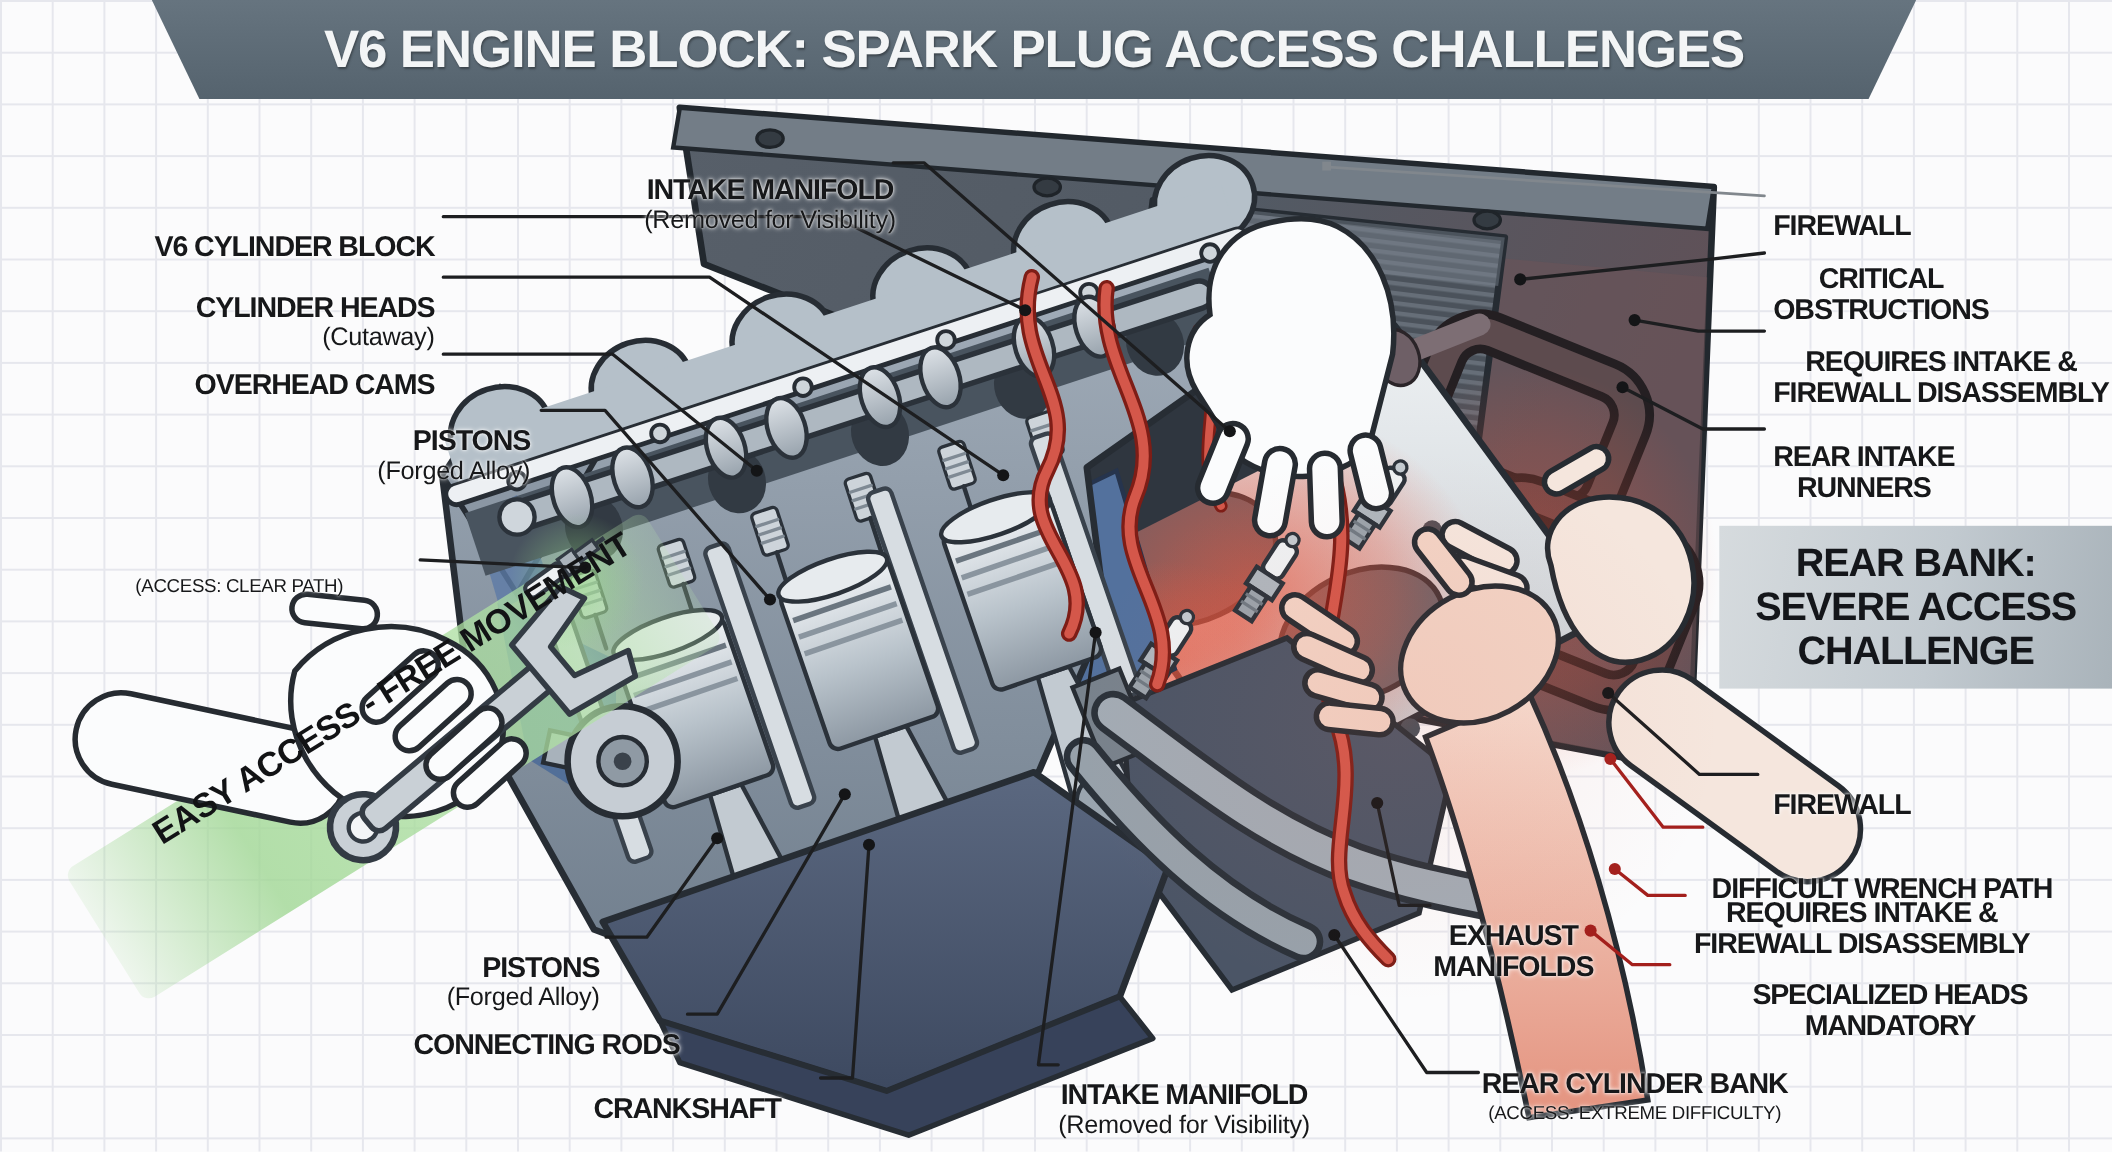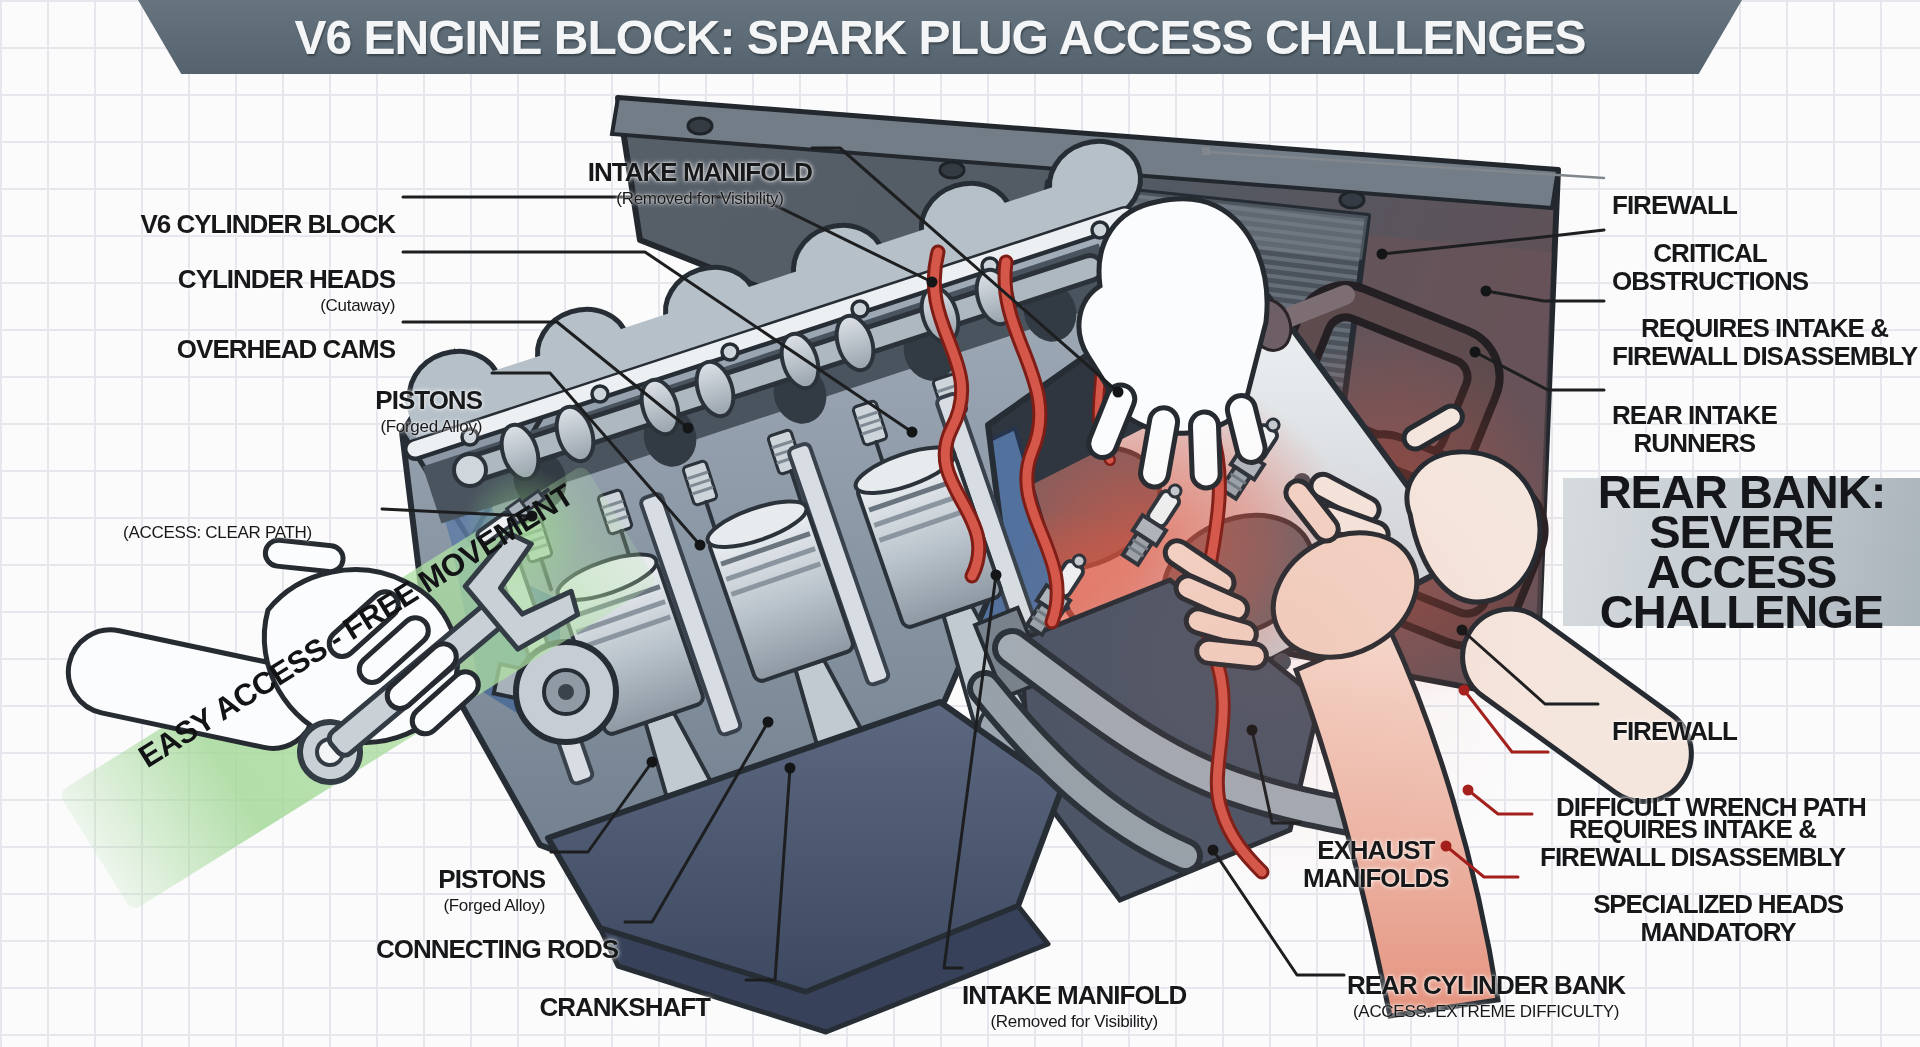--- a/index.html
+++ b/index.html
@@ -3,39 +3,39 @@
 <meta charset="utf-8">
 <style>
   html,body{margin:0;padding:0;background:#fbfbfc;}
   #stage{position:relative;width:1920px;height:1047px;overflow:hidden;
     font-family:"Liberation Sans",sans-serif;
     background-color:#fbfbfc;
     background-image:linear-gradient(#e6e7ed 1.5px,transparent 1.5px),
                      linear-gradient(90deg,#e6e7ed 1.5px,transparent 1.5px);
     background-size:47px 47px;}
   .art{position:absolute;inset:0;width:1920px;height:1047px;}
-  #banner{position:absolute;left:138px;top:0;width:1604px;height:74px;
+  #banner{position:absolute;left:138px;top:0;width:1604px;height:90px;
     background:linear-gradient(#66747f,#55636e);
     clip-path:polygon(0 0,100% 0,97.3% 100%,2.7% 100%);
     display:flex;align-items:center;justify-content:center;z-index:6;}
   #banner .t{font-size:48px;font-weight:700;letter-spacing:-1px;color:#f3f5f6;
     text-shadow:1px 2px 2px rgba(0,0,0,.35);white-space:nowrap;}
   .lbl{position:absolute;z-index:5;font-weight:700;font-size:26px;line-height:28px;
     letter-spacing:-1px;color:#17181a;white-space:pre-line;
     text-shadow:0 0 5px rgba(255,255,255,.95),0 0 2px rgba(255,255,255,.9);text-align:center;}
-  .lbl .sub{display:block;font-weight:400;font-size:17px;line-height:26px;letter-spacing:-0.3px;}
+  .lbl .sub{display:block;font-weight:400;font-size:23px;line-height:26px;letter-spacing:-0.3px;}
   .ra{text-align:right;}
   .ca{text-align:center;}
   #easy-access{position:absolute;left:142px;top:742px;width:540px;z-index:5;
     transform:rotate(-32deg);transform-origin:0 50%;
     font-size:31px;font-weight:700;letter-spacing:-0.5px;color:#121315;white-space:nowrap;}
   #rear-bank-box{position:absolute;left:1563px;top:478px;width:357px;height:148px;z-index:4;
     background:linear-gradient(100deg,#d6dbde 0%,#c2cad0 55%,#a9b3ba 100%);
     display:flex;align-items:center;justify-content:center;text-align:center;
-    font-size:47px;line-height:40px;font-weight:700;letter-spacing:-1px;color:#14161a;white-space:pre-line;}
+    font-size:36px;line-height:40px;font-weight:700;letter-spacing:-1px;color:#14161a;white-space:pre-line;}
   .warm{position:absolute;inset:0;z-index:1;pointer-events:none;
     background:radial-gradient(420px 360px at 1270px 660px,rgba(226,120,100,.10),transparent 70%);}
 </style>
 </head>
 <body>
 
 <div id="stage">
   <div class="warm"></div>
 
   <svg class="art" viewBox="0 0 1920 1047">

